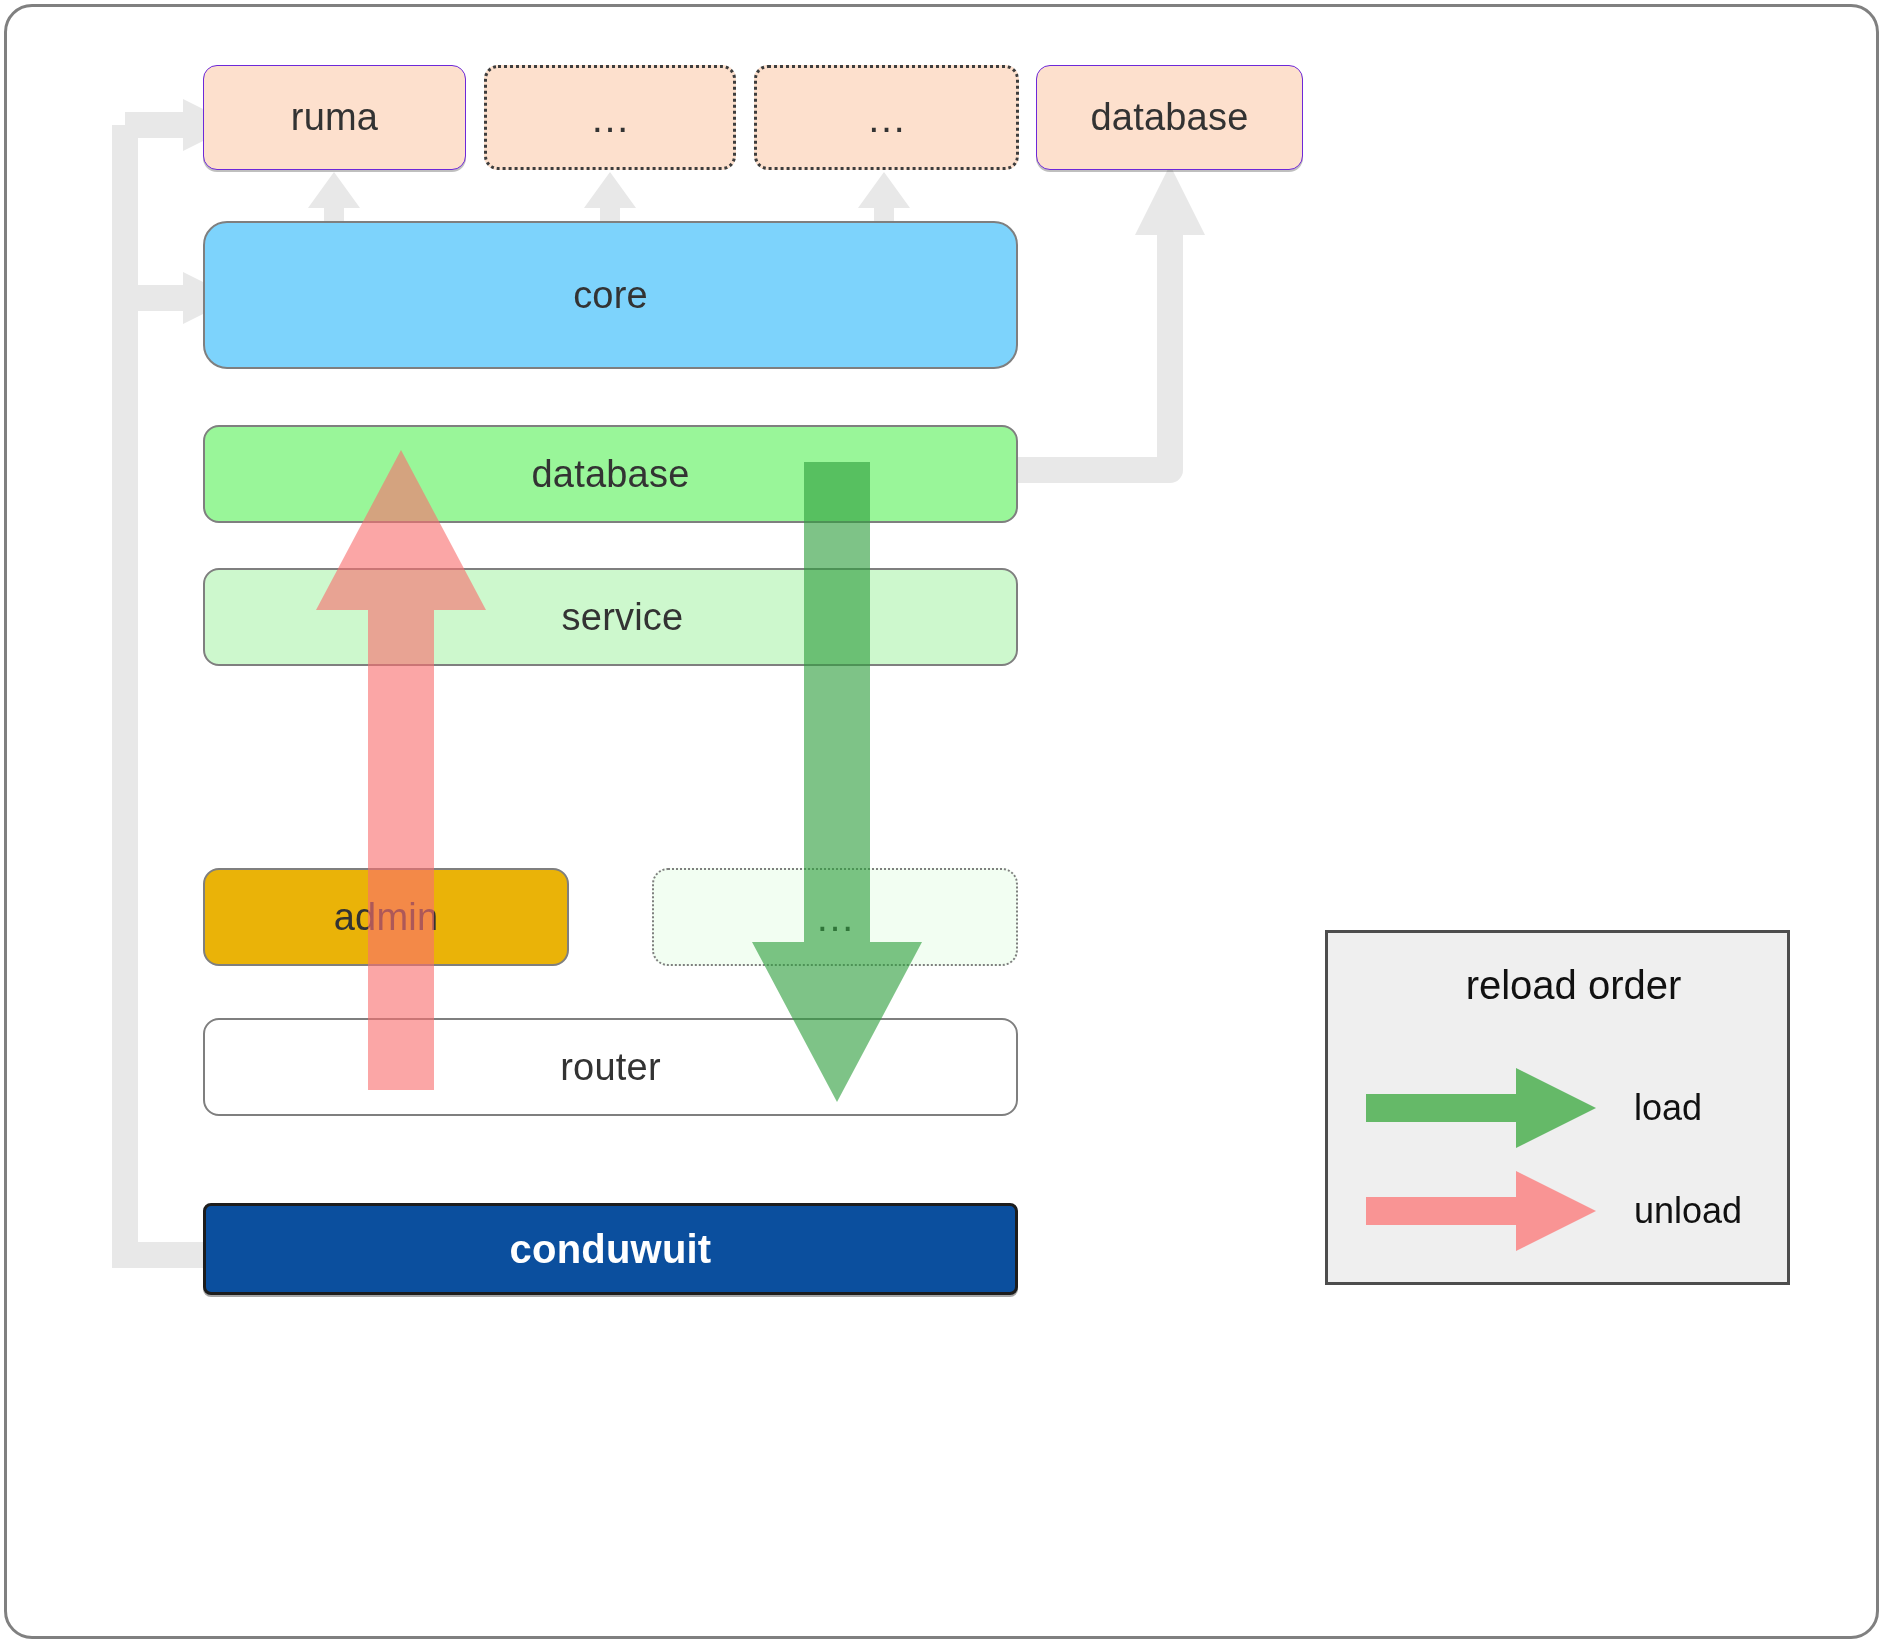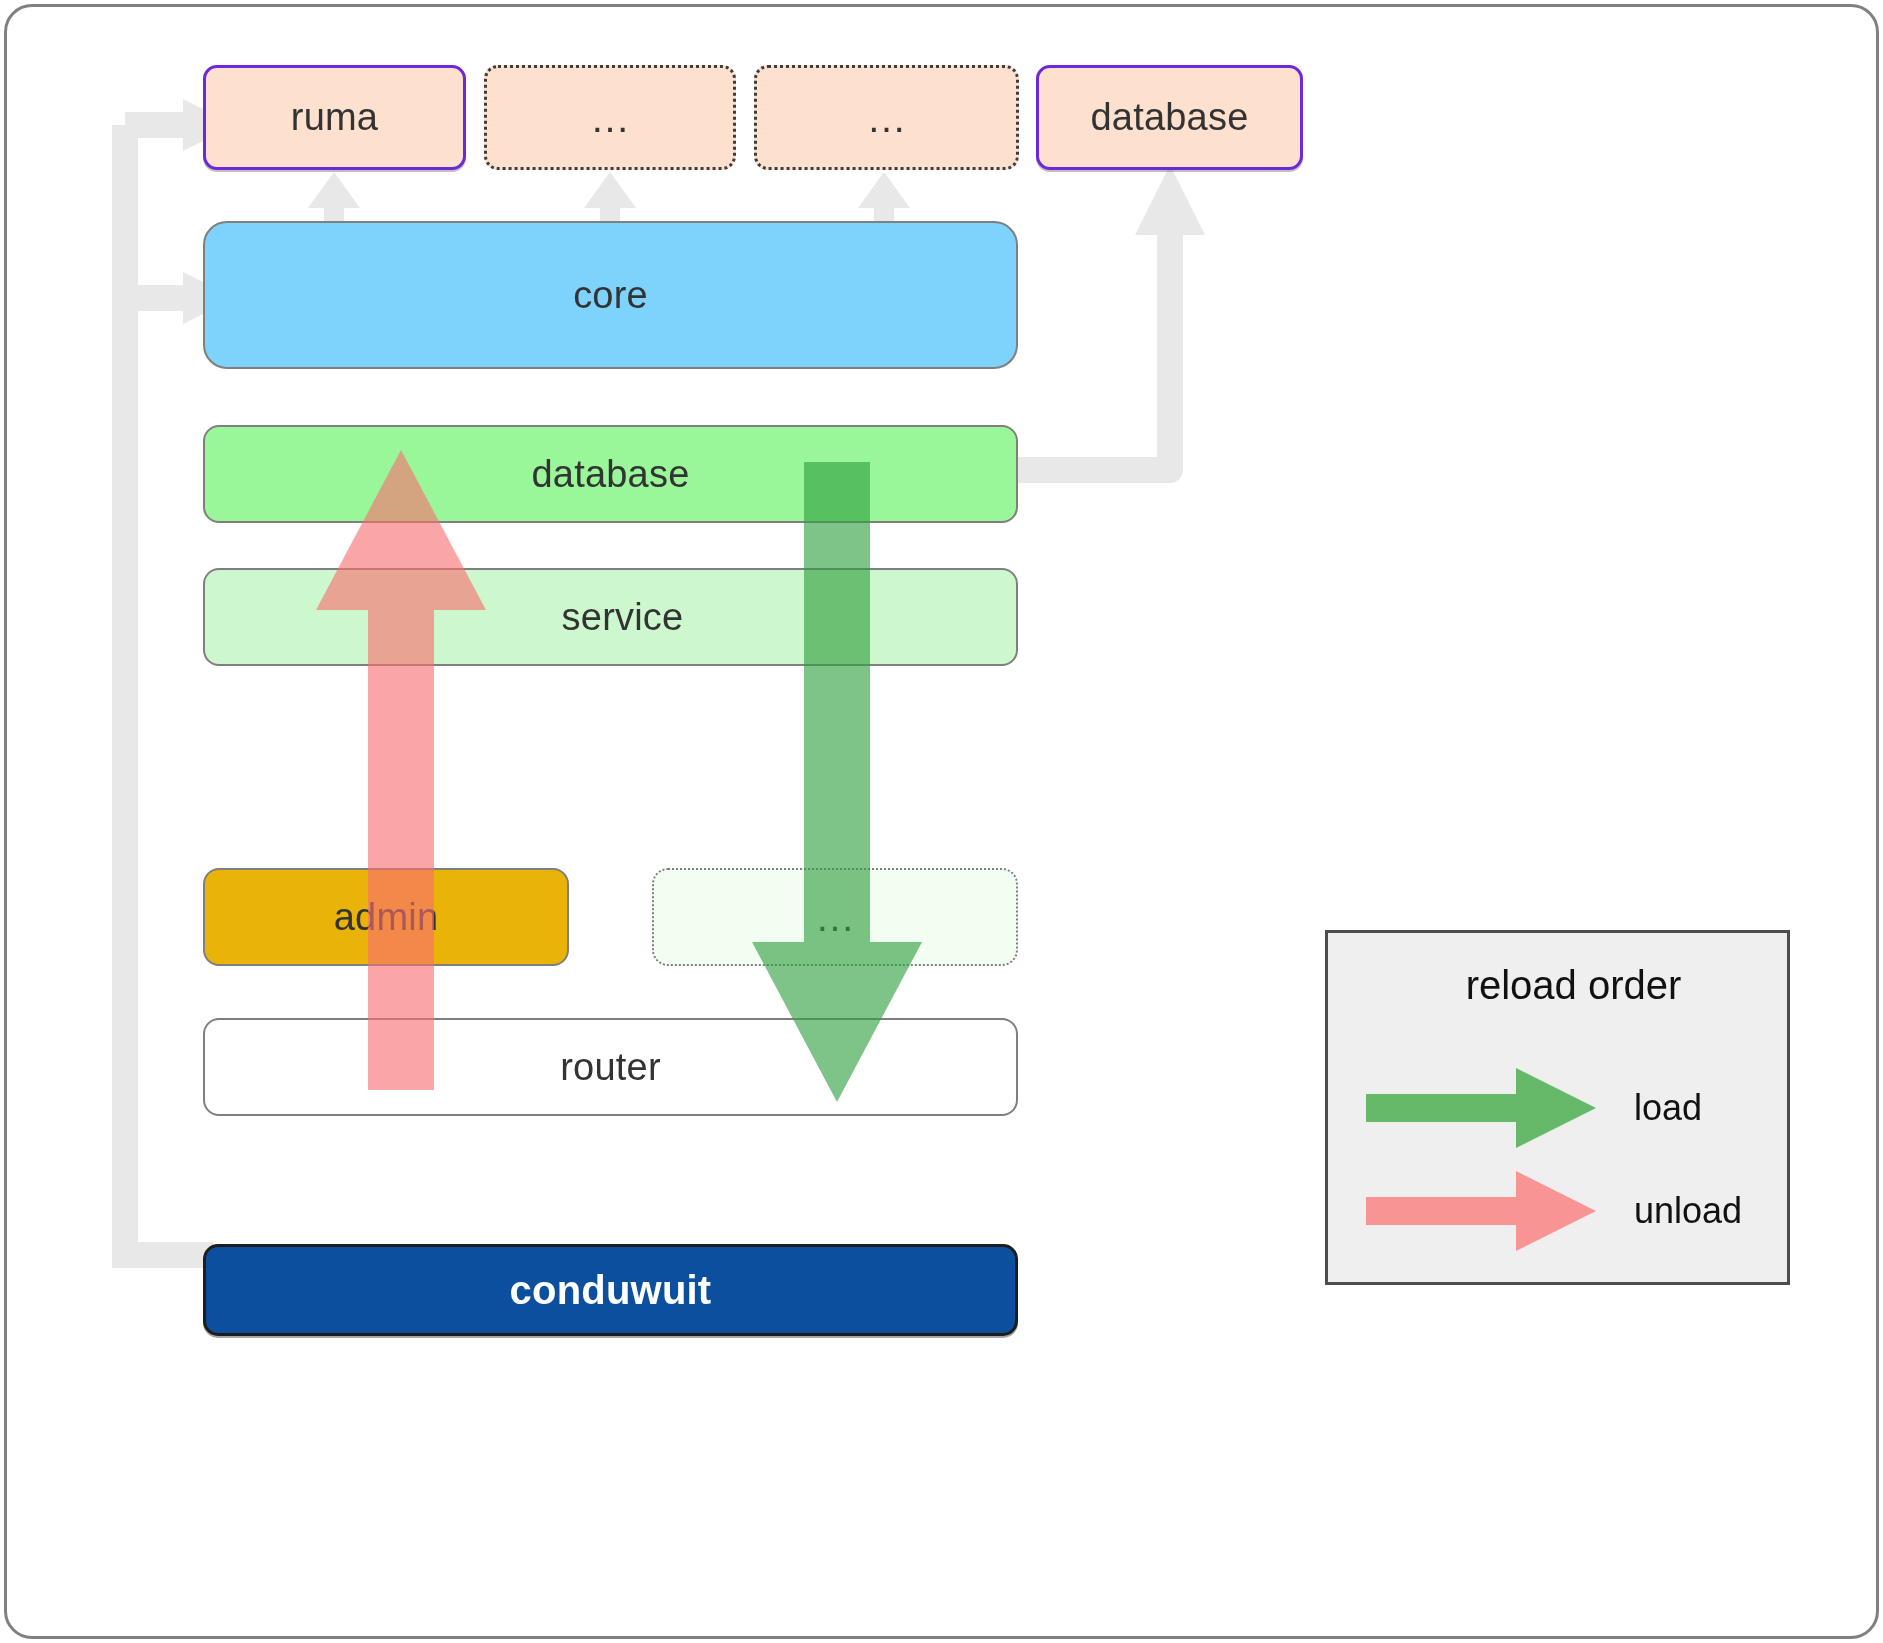--- a/index.html
+++ b/index.html
@@ -37,21 +37,21 @@
     font-size: 38px;
     color: #333333;
     letter-spacing: .2px;
     z-index: 6;
   }
   .node.dots { font-size: 40px; line-height: 0.4; }
 
   
   .crate {
     background: #fde0cd;
-    border: 3px solid #6d28d9;
+    border: 1px solid #6d28d9;
     box-shadow: 0 2px 0 rgba(0,0,0,.25);
   }
   .crate.dashed {
     border: 3px dotted #3d3d3d;
     box-shadow: none;
   }
 
   
   .core-box {
     background: #7dd3fc;
@@ -64,26 +64,25 @@
   .layer {
     border: 2px solid #7f7f7f;
     border-radius: 16px;
   }
   .layer.dotted { border: 2px dotted #7f7f7f; }
 
   
   .root-box {
     background: #0b4f9e;
     border: 3px solid #1d1d1d;
-    border-radius: 15px;
+    border-radius: 8px;
     color: #ffffff;
     font-size: 40px;
     font-weight: 700;
     box-shadow: 0 2px 0 rgba(0,0,0,.35);
-    margin-top: 41px;
   }
 
   
   #legend {
     position: absolute;
     left: 1325px; top: 930px;
     width: 465px; height: 355px;
     background: #efefef;
     border: 3px solid #4d4d4d;
     box-sizing: border-box;

